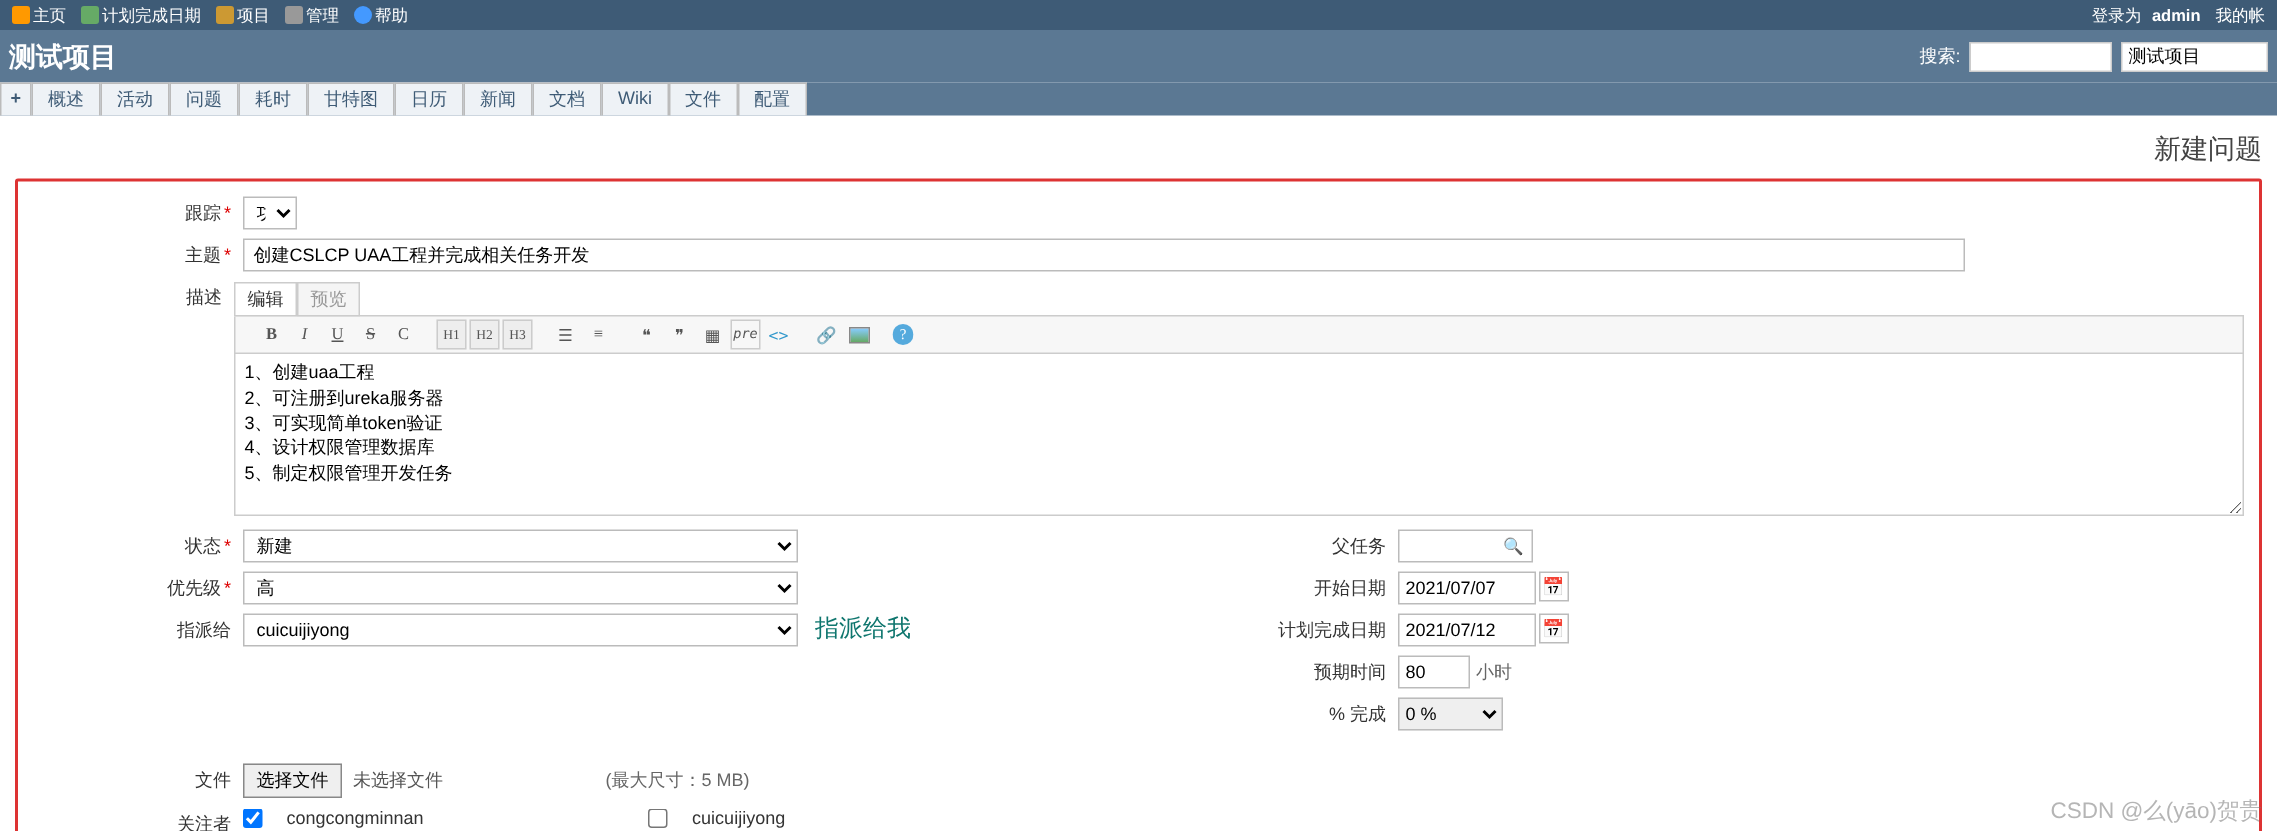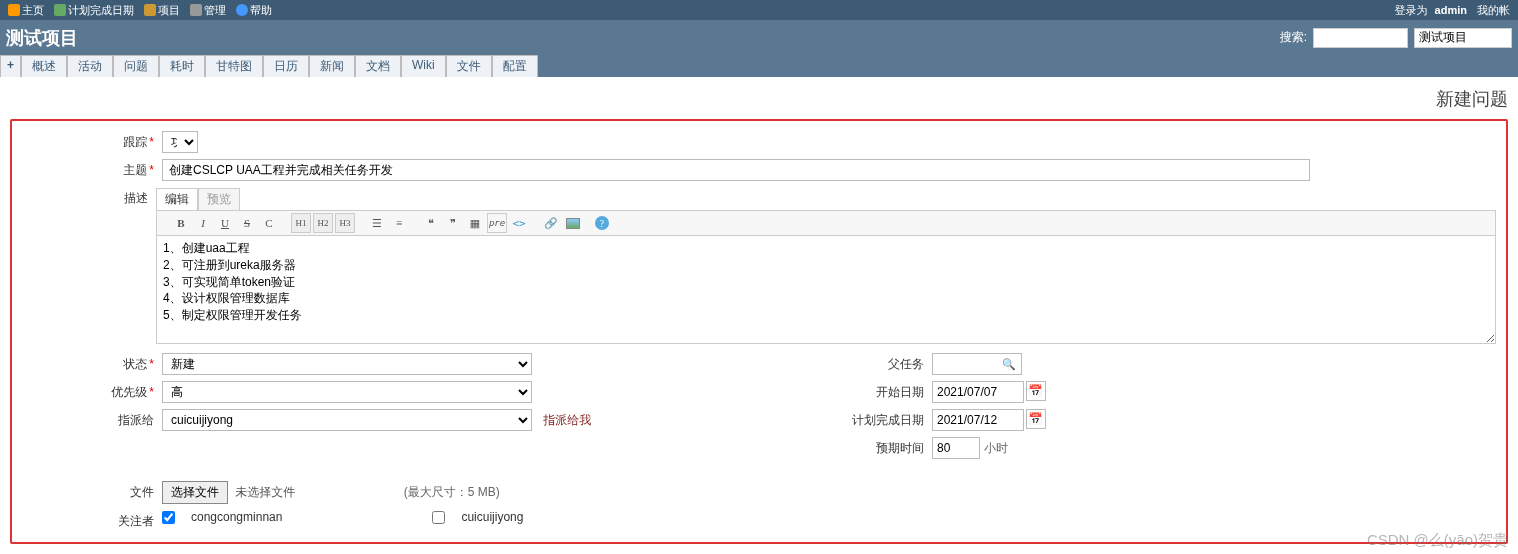--- a/index.html
+++ b/index.html
@@ -72,21 +72,21 @@
 .col-r .row .label { width: 150px; }
 .col-r .label { color: #333; }
 
 input.date { width: 92px; height: 22px; border: 1px solid #bbb; padding: 0 4px; font-size: 12px; }
 .cal-btn { width: 20px; height: 20px; border: 1px solid #bbb; display: inline-flex; align-items: center; justify-content: center; margin-left: 2px; background: #fff; cursor: pointer; font-size: 12px; vertical-align: top; }
 input.est { width: 48px; height: 22px; border: 1px solid #bbb; padding: 0 4px; font-size: 12px; }
 .hours-lbl { margin-left: 4px; color: #666; }
 input.parent { width: 90px; height: 22px; border: 1px solid #bbb; padding: 0 20px 0 4px; font-size: 12px; background: #fff; }
 .search-ico { display: inline-block; width: 14px; height: 14px; margin-left: -20px; vertical-align: middle; color: #888; font-size: 11px; }
 select.done { width: 70px; height: 22px; border: 1px solid #bbb; font-size: 12px; }
-.assign-me { color: #7f1d1d; margin-left: 8px; font-size: 12px; margin-top: 32px; }
+.assign-me { color: #0f766e; margin-left: 8px; font-size: 16px; margin-top: 32px; }
 
 .file-row .choose-btn { border: 1px solid #888; background: #efefef; padding: 2px 8px; font-size: 12px; cursor: pointer; }
 .file-row .nofile { margin-left: 4px; color: #555; text-align: right; }
 .file-row .maxsize { margin-left: 105px; color: #666; }
 
 .watchers { display: flex; align-items: center; gap: 30px; }
 .watchers label { display: flex; align-items: center; gap: 16px; font-size: 12px; }
 .watchers input[type=checkbox] { width: 13px; height: 13px; }
 
 .watermark { position: absolute; right: 10px; bottom: 4px; color: rgba(120,120,120,0.55); font-size: 15px; font-family: Arial; }
@@ -233,20 +233,24 @@
           <div class="field"><input class="date" type="text" value="2021/07/07" style=""><span class="cal-btn">📅</span></div>
         </div>
         <div class="row">
           <div class="label">计划完成日期</div>
           <div class="field"><input class="date" type="text" value="2021/07/12" style=""><span class="cal-btn">📅</span></div>
         </div>
         <div class="row">
           <div class="label">预期时间</div>
           <div class="field"><input class="est" type="text" value="80" style=""><span class="hours-lbl">小时</span></div>
         </div>
+        <div class="row">
+          <div class="label">% 完成</div>
+          <div class="field"><select class="done"><option>0 %</option></select></div>
+        </div>
       </div>
     </div>
 
     <div class="row file-row" style="margin-top:16px">
       <div class="label">文件</div>
       <div class="field">
         <button class="choose-btn">选择文件</button>
         <span class="nofile">未选择文件</span>
         <span class="maxsize">(最大尺寸：5 MB)</span>
       </div>

